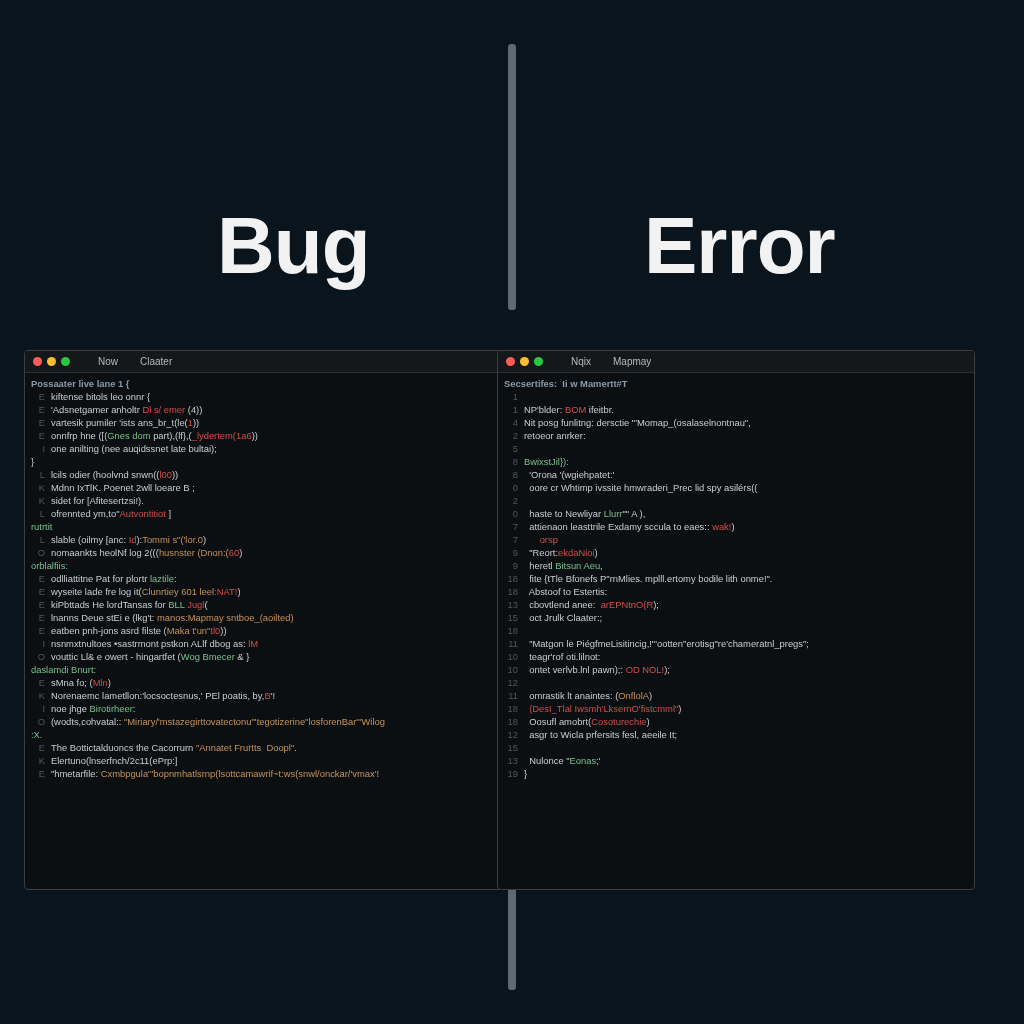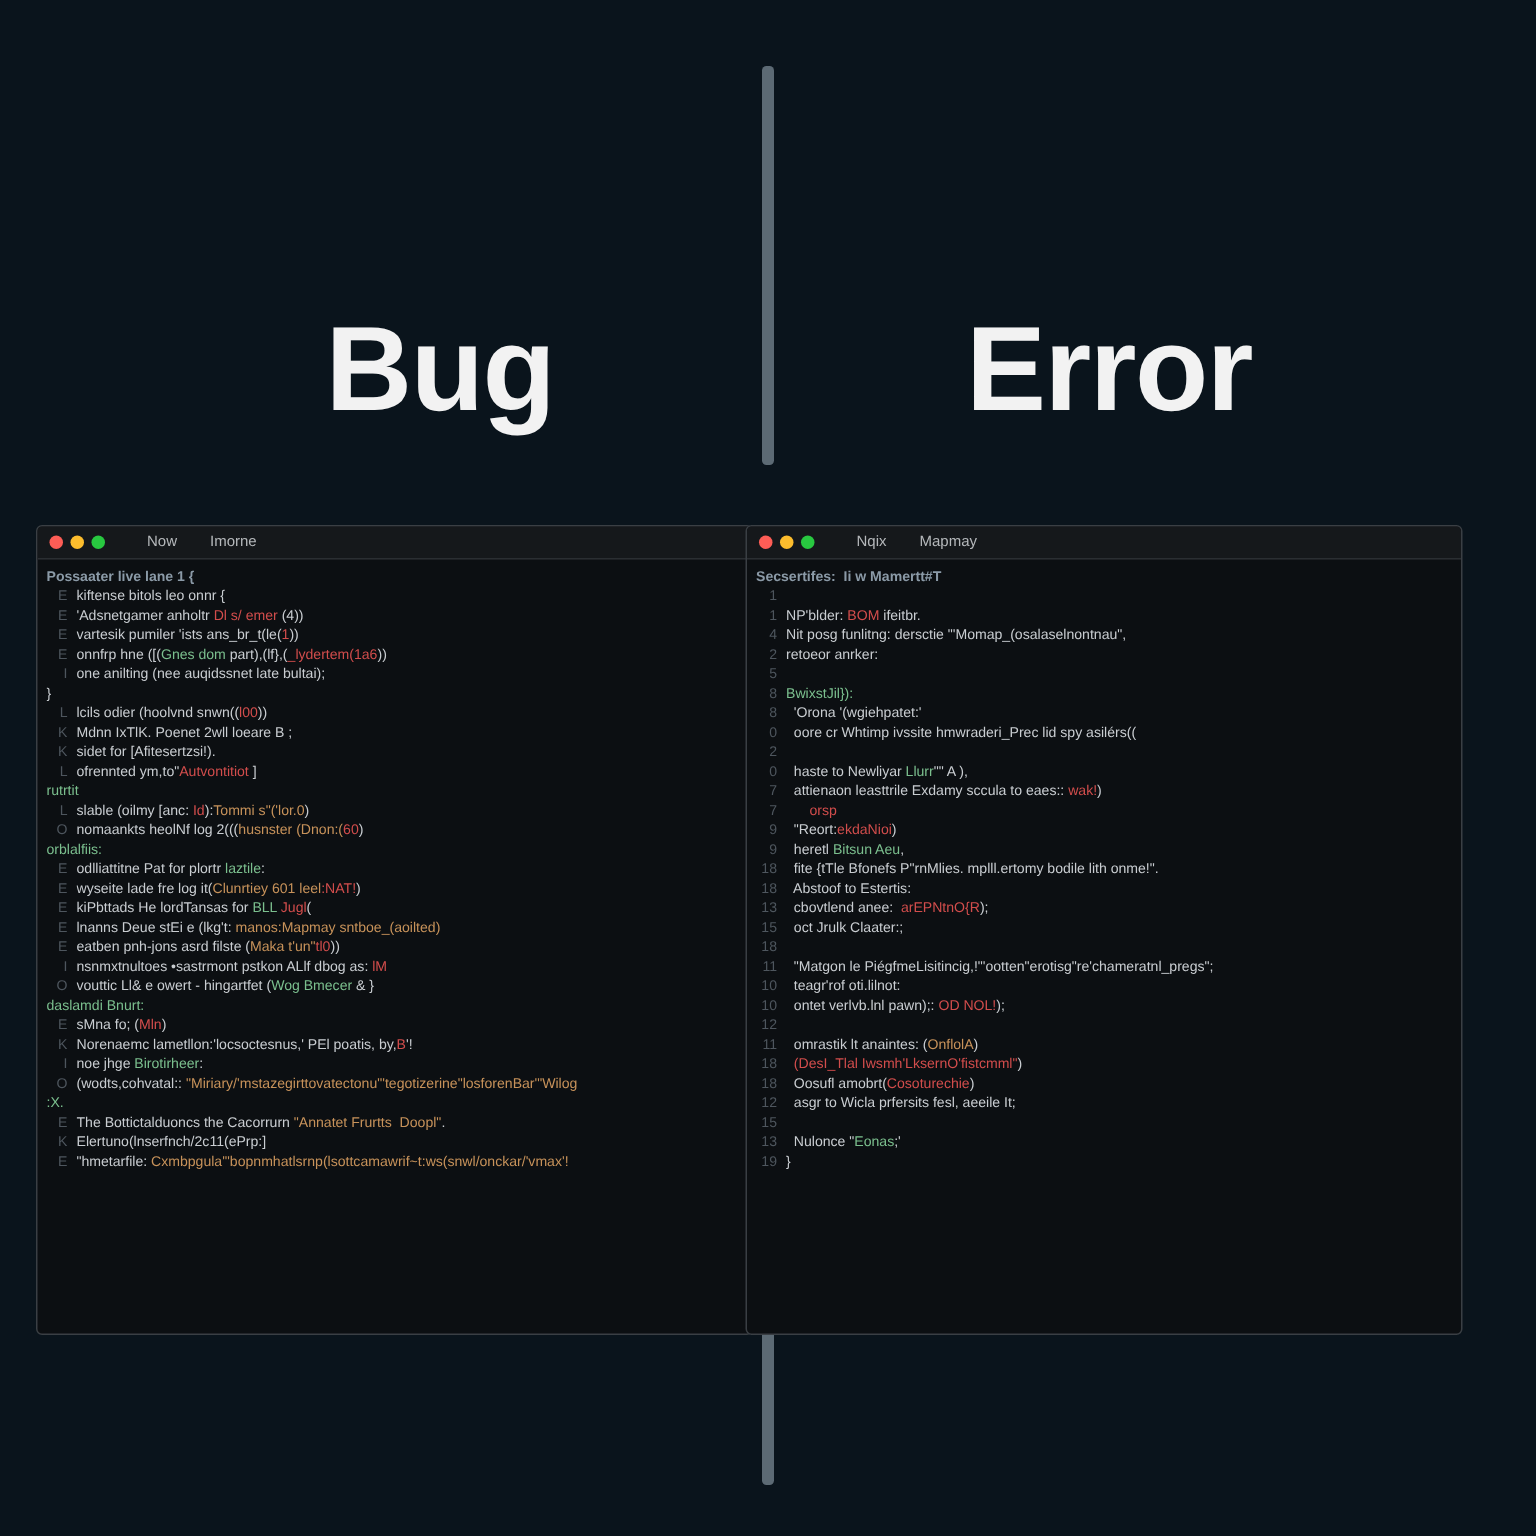--- a/index.html
+++ b/index.html
@@ -107,21 +107,21 @@
   <div class="heading right">Error</div>
 
   <div class="term left">
     <div class="titlebar">
       <div class="lights">
         <div class="dot red"></div>
         <div class="dot yellow"></div>
         <div class="dot green"></div>
       </div>
       <span class="tab">Now</span>
-      <span class="tab">Imorne</span>
+      <span class="tab">Claater</span>
     </div>
     <div class="body" id="left-body"><div class="ln"><span class="code c-sec">Possaater live lane 1 {</span></div><div class="ln"><span class="gut">E</span><span class="code"><span class="c-id">kiftense bitols leo onnr {</span></span></div><div class="ln"><span class="gut">E</span><span class="code"><span class="c-id">'Adsnetgamer anholtr </span><span class="c-err">Dl s/ emer </span><span class="c-id">(4))</span></span></div><div class="ln"><span class="gut">E</span><span class="code"><span class="c-id">vartesik pumiler 'ists ans_br_t(le(</span><span class="c-err">1</span><span class="c-id">))</span></span></div><div class="ln"><span class="gut">E</span><span class="code"><span class="c-id">onnfrp hne ([(</span><span class="c-kw">Gnes dom</span><span class="c-id"> part),(lf},(</span><span class="c-err">_lydertem(1a6</span><span class="c-id">))</span></span></div><div class="ln"><span class="gut">I</span><span class="code"><span class="c-id">one anilting (nee auqidssnet late bultai);</span></span></div><div class="ln"><span class="code">}</span></div><div class="ln"><span class="gut">L</span><span class="code"><span class="c-id">lcils odier (hoolvnd snwn((</span><span class="c-err">l00</span><span class="c-id">))</span></span></div><div class="ln"><span class="gut">K</span><span class="code"><span class="c-id">Mdnn IxTlK. Poenet 2wll loeare B ;</span></span></div><div class="ln"><span class="gut">K</span><span class="code"><span class="c-id">sidet for [Afitesertzsi!).</span></span></div><div class="ln"><span class="gut">L</span><span class="code"><span class="c-id">ofrennted ym,to"</span><span class="c-err">Autvontitiot</span><span class="c-id"> ]</span></span></div><div class="ln"><span class="code c-kw">rutrtit</span></div><div class="ln"><span class="gut">L</span><span class="code"><span class="c-id">slable (oilmy [anc: </span><span class="c-err">Id</span><span class="c-id">):</span><span class="c-str">Tommi s"('lor.0</span><span class="c-id">)</span></span></div><div class="ln"><span class="gut">O</span><span class="code"><span class="c-id">nomaankts heolNf log 2(((</span><span class="c-str">husnster (Dnon:(</span><span class="c-err">60</span><span class="c-id">)</span></span></div><div class="ln"><span class="code c-kw">orblalfiis:</span></div><div class="ln"><span class="gut">E</span><span class="code"><span class="c-id">odlliattitne Pat for plortr </span><span class="c-kw">laztile</span><span class="c-id">:</span></span></div><div class="ln"><span class="gut">E</span><span class="code"><span class="c-id">wyseite lade fre log it(</span><span class="c-str">Clunrtiey 601 leel</span><span class="c-err">:NAT!</span><span class="c-id">)</span></span></div><div class="ln"><span class="gut">E</span><span class="code"><span class="c-id">kiPbttads He lordTansas for </span><span class="c-kw">BLL </span><span class="c-err">Jugl</span><span class="c-id">(</span></span></div><div class="ln"><span class="gut">E</span><span class="code"><span class="c-id">lnanns Deue stEi e (lkg't: </span><span class="c-str">manos:Mapmay sntboe_(aoilted)</span></span></div><div class="ln"><span class="gut">E</span><span class="code"><span class="c-id">eatben pnh-jons asrd filste (</span><span class="c-str">Maka t'un"</span><span class="c-err">tl0</span><span class="c-id">))</span></span></div><div class="ln"><span class="gut">I</span><span class="code"><span class="c-id">nsnmxtnultoes •sastrmont pstkon ALlf dbog as: </span><span class="c-err">lM</span></span></div><div class="ln"><span class="gut">O</span><span class="code"><span class="c-id">vouttic Ll&amp; e owert - hingartfet (</span><span class="c-kw">Wog Bmecer</span><span class="c-id"> &amp; }</span></span></div><div class="ln"><span class="code c-kw">daslamdi Bnurt:</span></div><div class="ln"><span class="gut">E</span><span class="code"><span class="c-id">sMna fo; (</span><span class="c-err">Mln</span><span class="c-id">)</span></span></div><div class="ln"><span class="gut">K</span><span class="code"><span class="c-id">Norenaemc lametllon:'locsoctesnus,' PEl poatis, by,</span><span class="c-err">B</span><span class="c-id">'!</span></span></div><div class="ln"><span class="gut">I</span><span class="code"><span class="c-id">noe jhge </span><span class="c-kw">Birotirheer</span><span class="c-id">:</span></span></div><div class="ln"><span class="gut">O</span><span class="code"><span class="c-id">(wodts,cohvatal:: </span><span class="c-str">"Miriary/'mstazegirttovatectonu"'tegotizerine"losforenBar'"Wilog</span></span></div><div class="ln"><span class="code c-kw">:X.</span></div><div class="ln"><span class="gut">E</span><span class="code"><span class="c-id">The Bottictalduoncs the Cacorrurn </span><span class="c-str">"Annatet Frurtts  Doopl"</span><span class="c-id">.</span></span></div><div class="ln"><span class="gut">K</span><span class="code"><span class="c-id">Elertuno(lnserfnch/2c11(ePrp:]</span></span></div><div class="ln"><span class="gut">E</span><span class="code"><span class="c-id">"hmetarfile: </span><span class="c-str">Cxmbpgula'"bopnmhatlsrnp(lsottcamawrif~t:ws(snwl/onckar/'vmax'!</span></span></div></div>
   </div>
 
   <div class="term right">
     <div class="titlebar">
       <div class="lights">
         <div class="dot red"></div>
         <div class="dot yellow"></div>
         <div class="dot green"></div>

